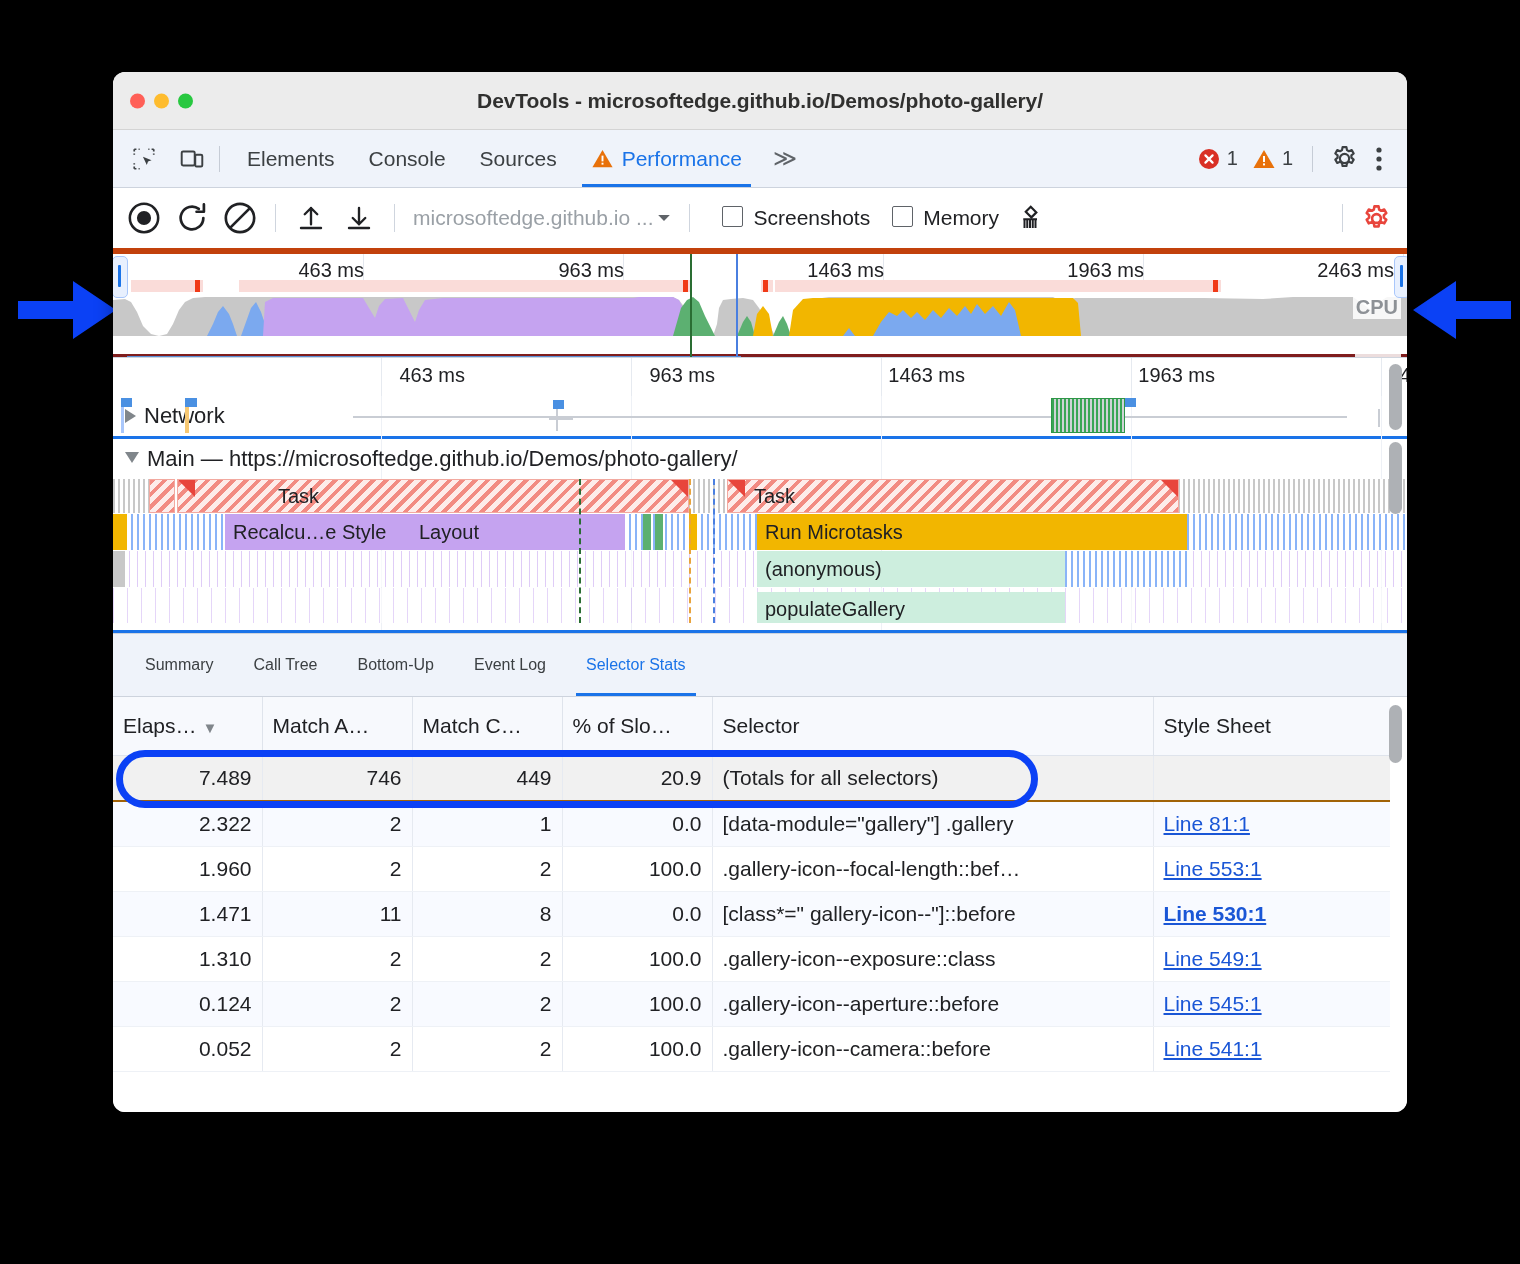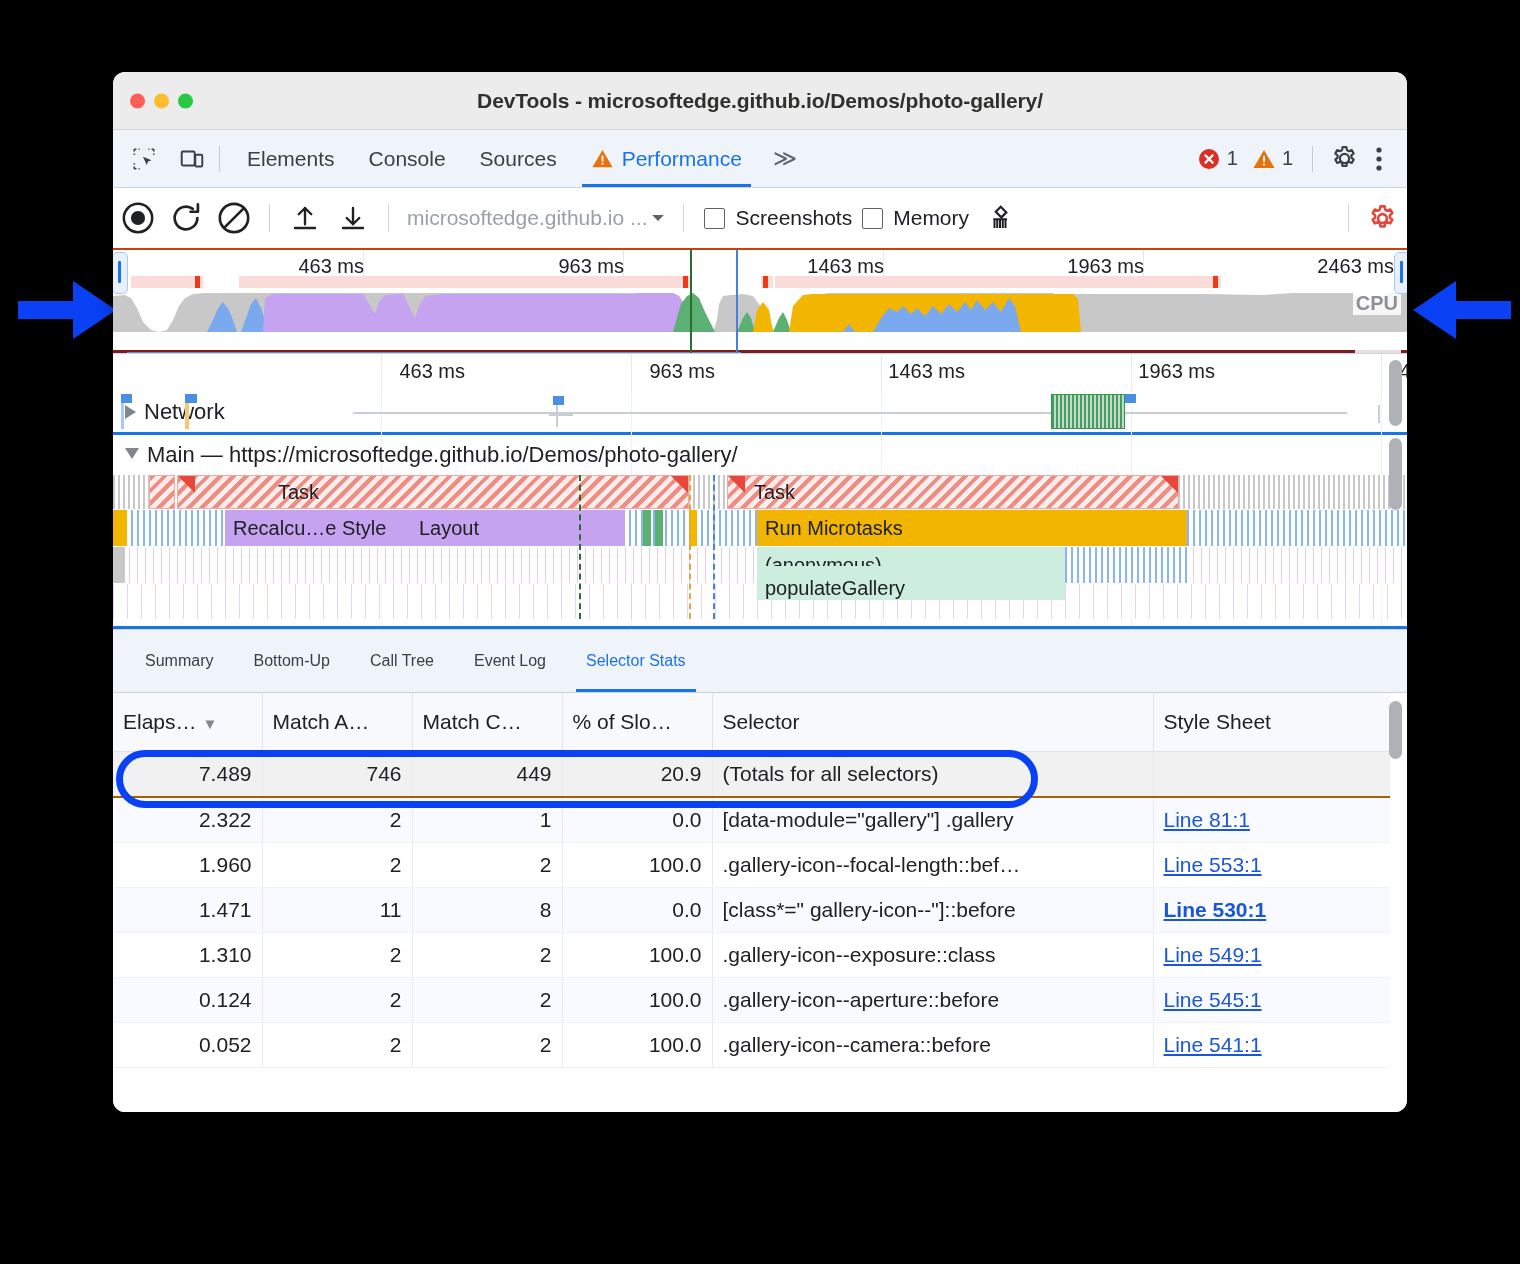--- a/index.html
+++ b/index.html
@@ -45,30 +45,30 @@
   .tab.active{color:#1a73e8;}
   .tab.active::after{
     content:"";position:absolute;left:8px;right:8px;bottom:0;height:3px;background:#1a73e8;
   }
   .chev{font-size:23px;color:#5f6368;padding:0 14px;cursor:pointer;letter-spacing:-3px;}
   .ts-right{margin-left:auto;display:flex;align-items:center;padding-right:14px;gap:4px;}
   .badge{display:flex;align-items:center;gap:6px;font-size:20px;color:#3c4043;padding:0 5px;cursor:pointer;}
 
   
   .perfbar{
-    height:60px;background:#fff;border-bottom:2px solid #c2410c;
-    display:flex;align-items:center;padding:0 2px;gap:2px;
+    height:60px;background:#fff;border-bottom:6px solid #c2410c;
+    display:flex;align-items:center;padding:0 8px;gap:2px;
   }
   .pb-btn{width:46px;height:46px;display:flex;align-items:center;justify-content:center;cursor:pointer;}
   .pb-sep{width:1px;height:28px;background:#cfd5de;margin:0 10px;}
   .urlsel{
     display:flex;align-items:center;gap:4px;color:#9aa0a6;font-size:21px;cursor:pointer;
     max-width:350px;padding:0 6px;
   }
-  .cb-wrap{display:flex;align-items:center;gap:10px;margin-left:8px;font-size:21px;color:#202124;cursor:pointer;}
+  .cb-wrap{display:flex;align-items:flex-start;gap:10px;margin-left:20px;font-size:21px;color:#202124;cursor:pointer;}
   .cbox{width:19px;height:19px;border:1.8px solid #5f6368;border-radius:2px;background:#fff;}
   .pb-right{margin-left:auto;display:flex;align-items:center;}
 
   
   .overview{position:relative;height:103px;background:#fff;border-bottom:1px solid #cfd5de;overflow:hidden;}
   .ov-ruler{position:relative;height:33px;border-bottom:0;}
   .ov-tick{position:absolute;top:0;bottom:0;border-left:1px solid #e3e7ee;}
   .ov-tlabel{position:absolute;top:5px;font-size:20px;color:#202124;transform:translateX(-100%);padding-right:7px;white-space:nowrap;}
   .ov-strip{position:absolute;left:0;right:0;top:26px;height:12px;}
   .frame{position:absolute;top:0;height:12px;background:#fadcd9;}
@@ -450,44 +450,44 @@
              repeating-linear-gradient(90deg,#c5a3f0 0 1px,#ffffff 1px 8px);opacity:.55;"></div>
         <div style="position:absolute;left:0;top:72px;width:12px;height:36px;background:#c8c8c8;"></div>
         <div class="fbar" style="left:644px;top:72px;width:308px;height:36px;background:#cdeede;">
           <span>(anonymous)</span>
         </div>
         <div style="position:absolute;left:952px;top:72px;width:122px;height:36px;background:
              repeating-linear-gradient(90deg,#8ab4f8 0 2px,#ffffff 2px 6px);"></div>
 
         <div style="position:absolute;left:0;top:109px;width:1294px;height:35px;background:
              repeating-linear-gradient(90deg,#c5a3f0 0 1px,#ffffff 1px 14px);opacity:.45;"></div>
-        <div class="fbar" style="left:644px;top:91px;width:308px;height:34px;background:#cdeede;align-items:flex-end;">
+        <div class="fbar" style="left:644px;top:113px;width:308px;height:34px;background:#cdeede;">
           <span>populateGallery</span>
         </div>
 
         <div style="position:absolute;left:466px;top:0;bottom:0;border-left:2px dashed #2a6d33;"></div>
         <div style="position:absolute;left:576px;top:0;bottom:0;border-left:2px dashed #e8a33d;"></div>
         <div style="position:absolute;left:600px;top:0;bottom:0;border-left:2px dashed #4a7fe0;"></div>
       </div>
 
       <div class="sb" style="right:5px;top:6px;height:66px;"></div>
       <div class="sb" style="right:5px;top:84px;height:72px;"></div>
     </div>
 
     <div class="mainsep"></div>
 
     <div class="btabs">
       <div class="btab">
         <span>Summary</span>
       </div>
       <div class="btab">
+        <span>Call Tree</span>
+      </div>
+      <div class="btab">
         <span>Bottom-Up</span>
-      </div>
-      <div class="btab">
-        <span>Call Tree</span>
       </div>
       <div class="btab">
         <span>Event Log</span>
       </div>
       <div class="btab active">
         <span>Selector Stats</span>
       </div>
     </div>
 
     <div class="tablewrap">

